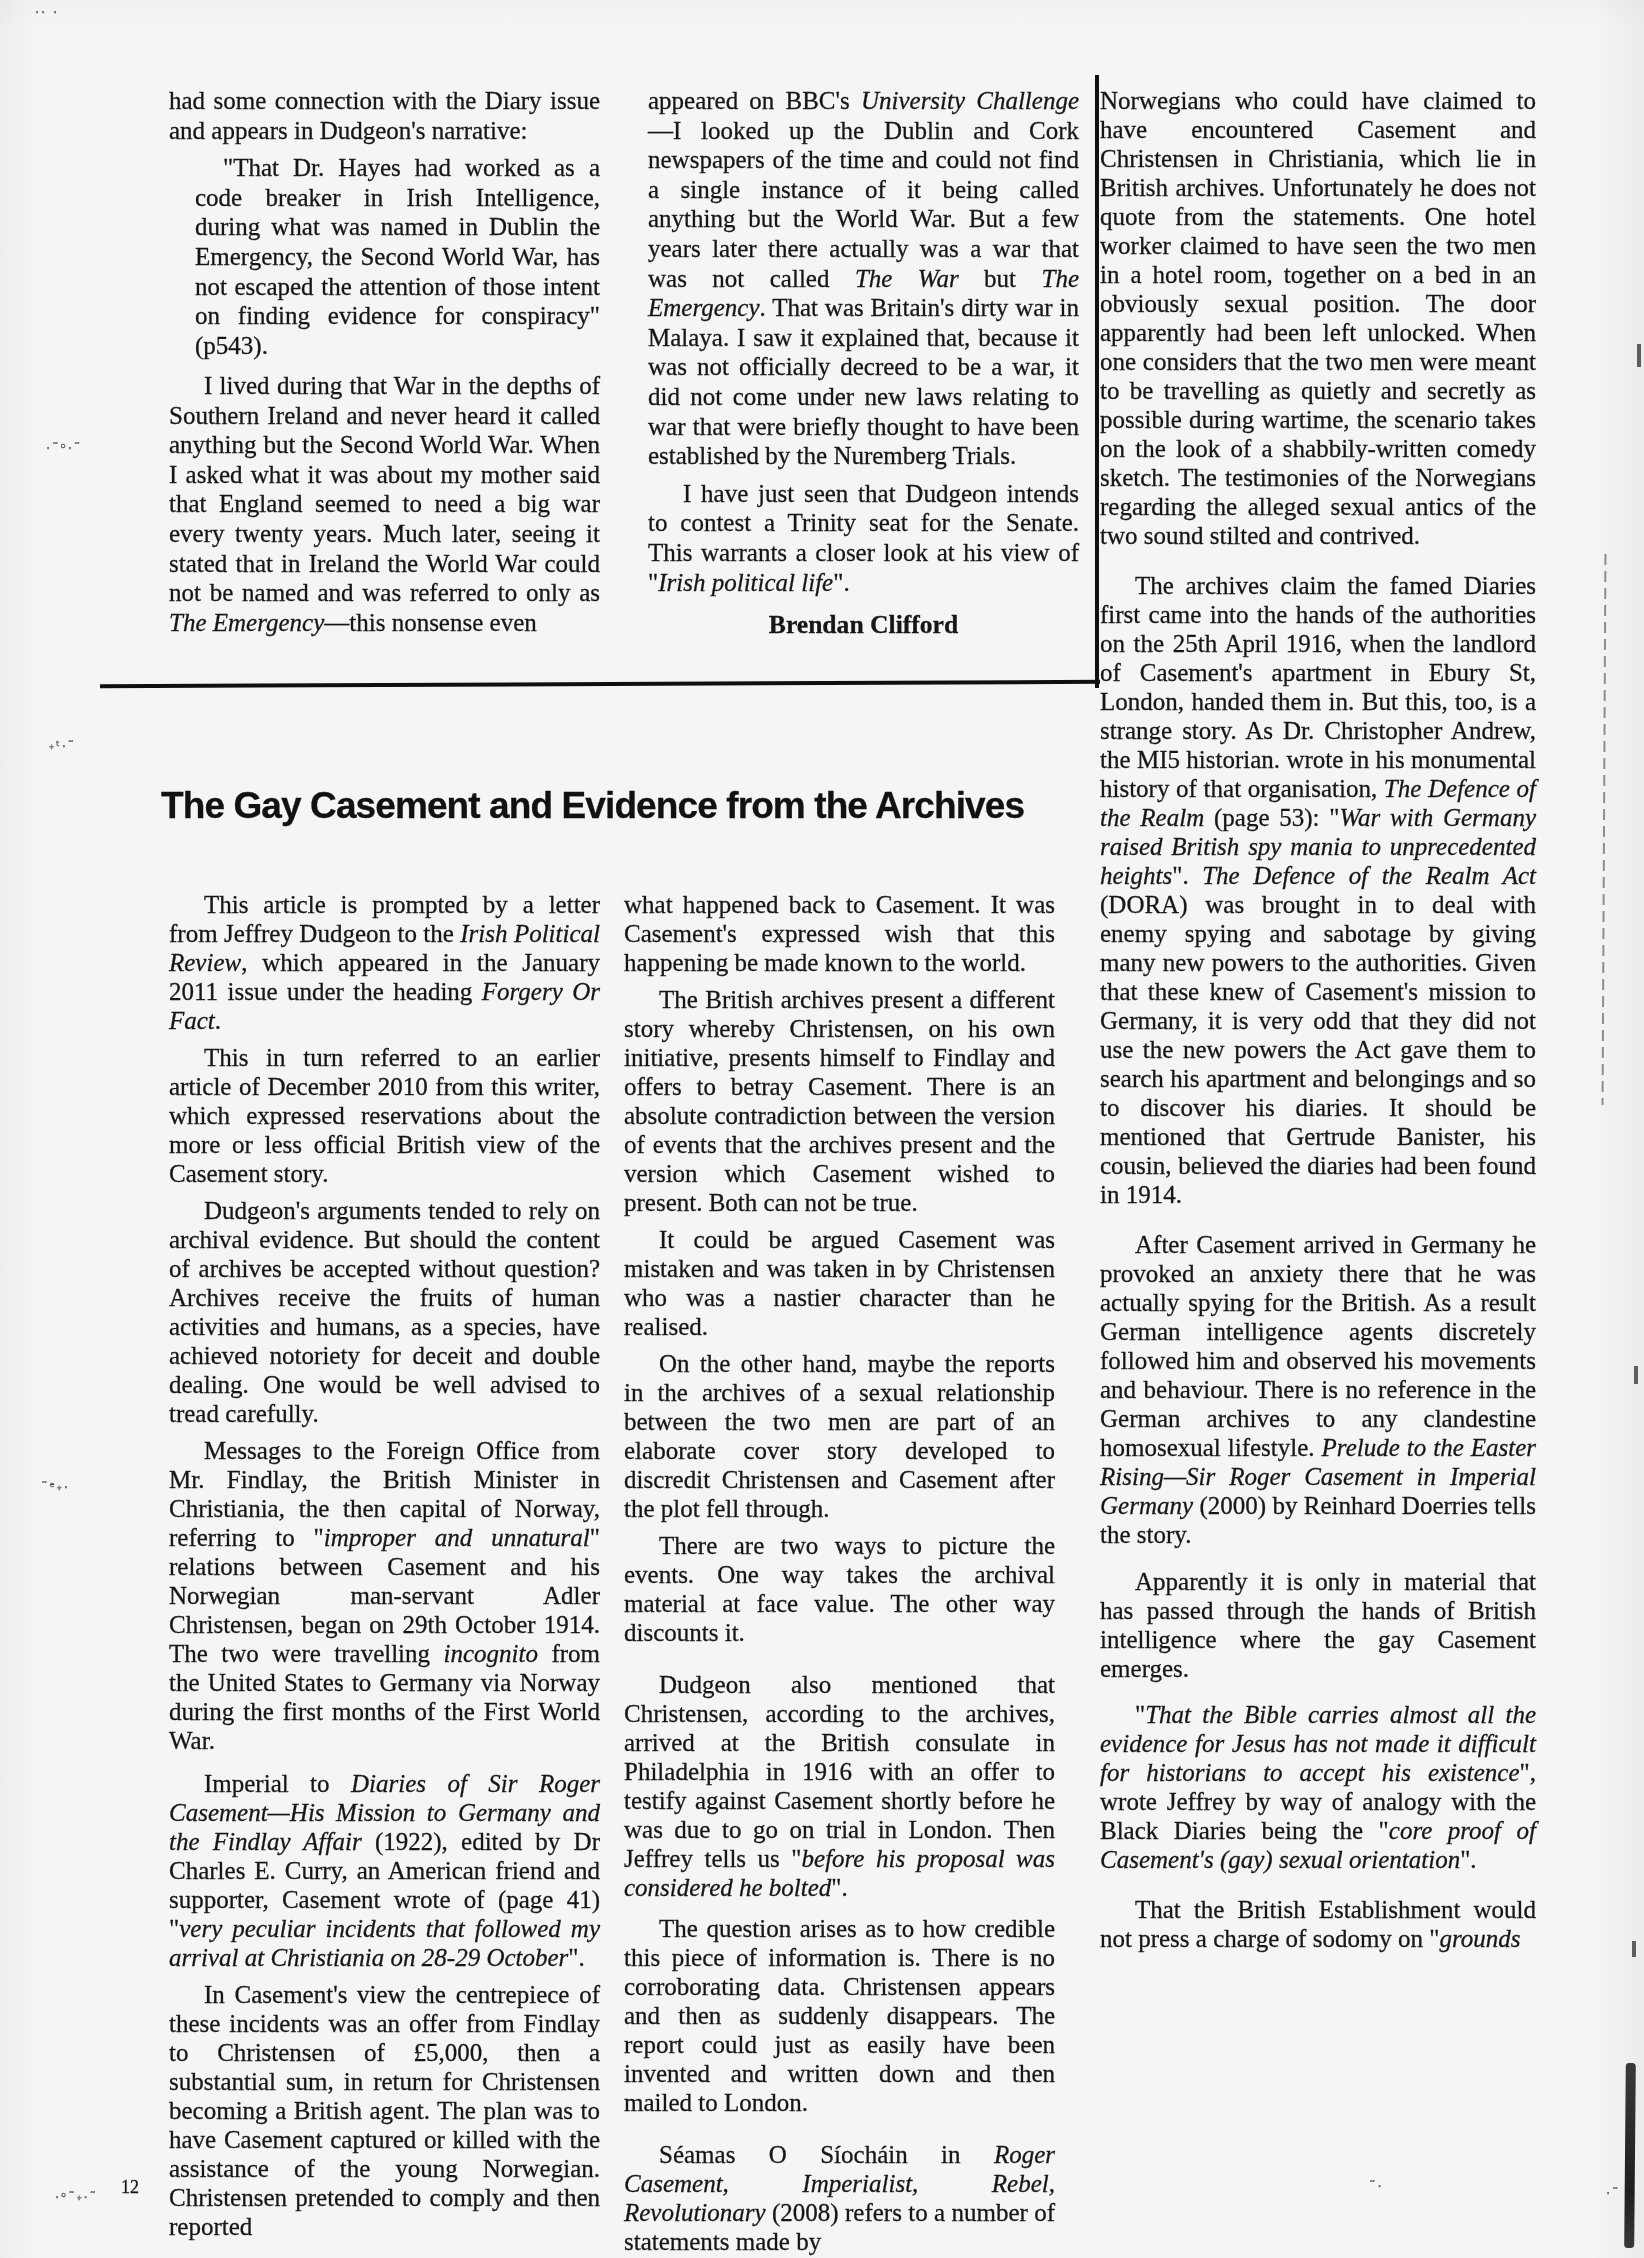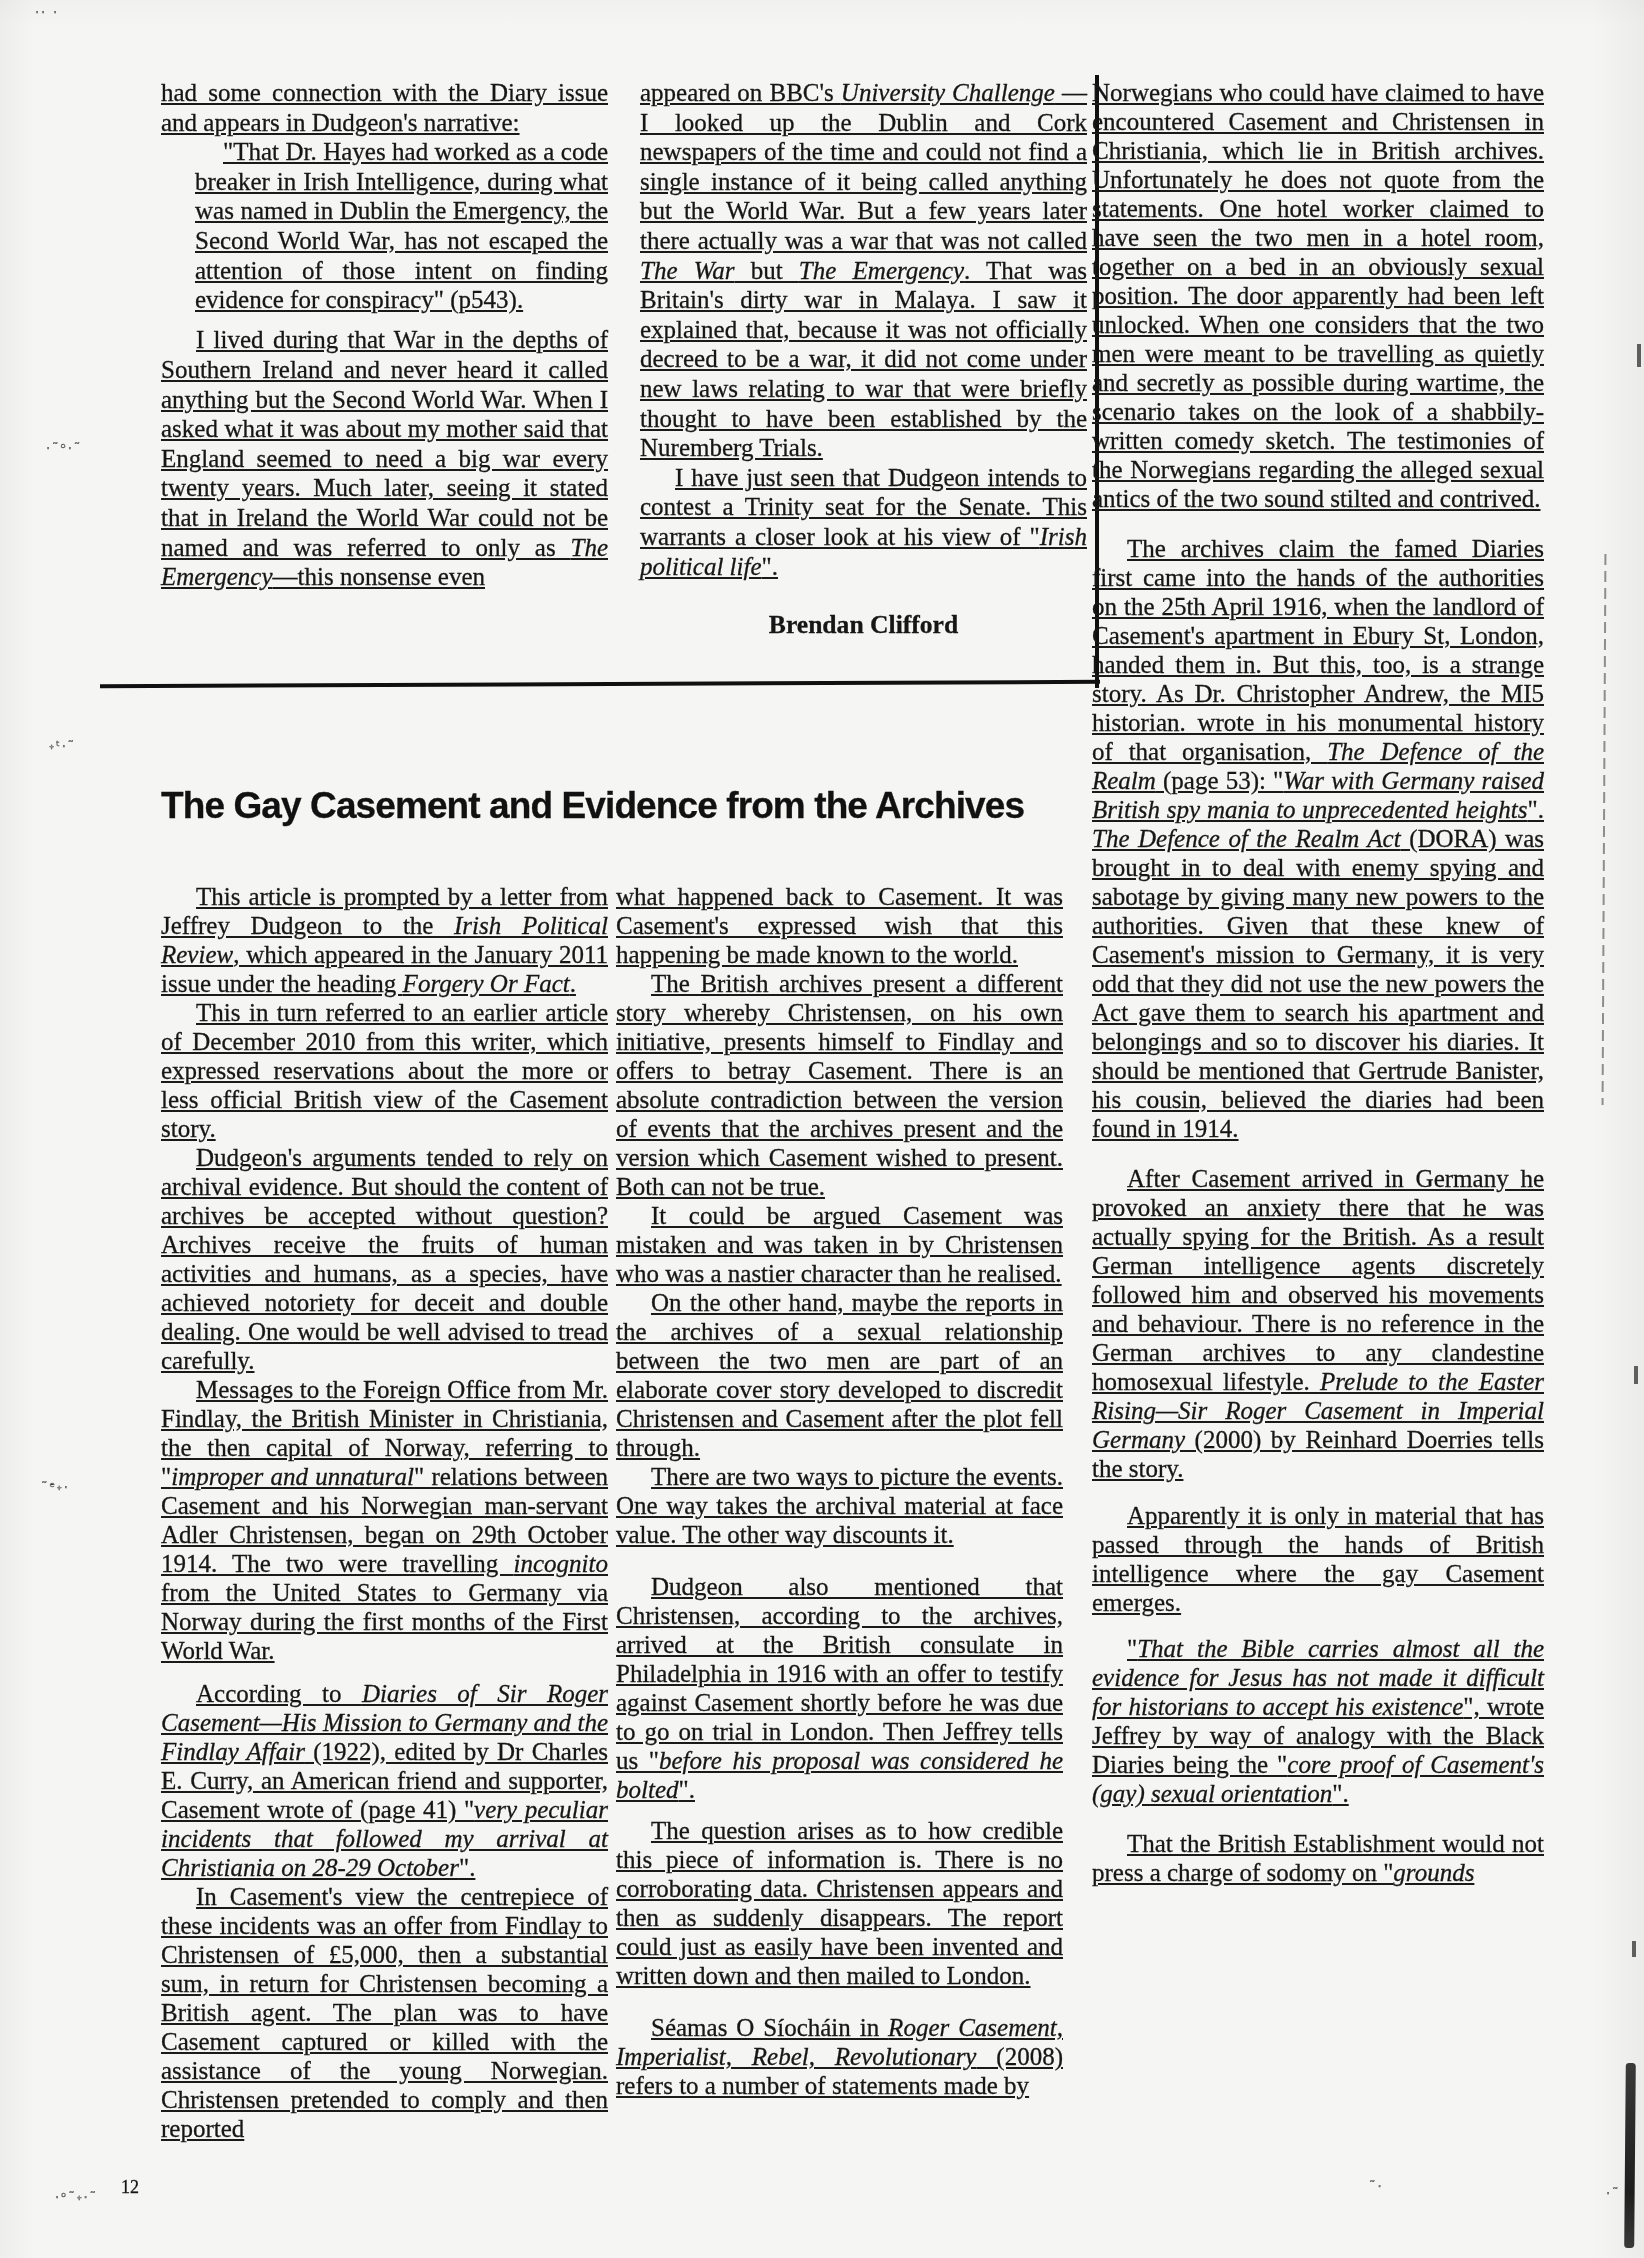--- a/index.html
+++ b/index.html
@@ -16,21 +16,21 @@
     overflow:hidden;
     -webkit-text-stroke:0.3px #1a1a1a;
   }
   .col{
     position:absolute;
     text-align:justify;
     font-size:25px;
     line-height:29px;
     hyphens:auto;
   }
-  .col p{margin:0;text-indent:35px;text-decoration:underline;}
+  .col p{margin:8px;text-indent:35px;}
   .col p.noindent{text-indent:0;}
   .col p.quote{margin-left:34px;text-indent:28px;}
   .top-col1{left:161px;top:78px;width:447px;line-height:29.6px;}
   .top-col2{left:640px;top:78px;width:447px;line-height:29.6px;}
   .col3{left:1092px;top:78px;width:452px;line-height:29px;}
   .art-col1{left:161px;top:882px;width:447px;}
   .art-col2{left:616px;top:882px;width:447px;}
   .byline{
     position:absolute;left:640px;top:610px;width:447px;
     text-align:center;font-weight:bold;font-size:25.6px;
@@ -78,21 +78,21 @@
   <div class="vrule"></div>
   <div class="hrule"></div>
 
   <div class="headline">The Gay Casement and Evidence from the Archives</div>
 
   <div class="col art-col1">
       <p><span>This article is prompted by a letter from Jeffrey Dudgeon to the </span><i>Irish Political Review</i><span>, which appeared in the January 2011 issue under the heading </span><i>Forgery Or Fact</i><span>.</span></p>
       <p><span>This in turn referred to an earlier article of December 2010 from this writer, which expressed reservations about the more or less official British view of the Casement story.</span></p>
       <p><span>Dudgeon's arguments tended to rely on archival evidence.  But should the content of archives be accepted without question? Archives receive the fruits of human activities and humans, as a species, have achieved notoriety for deceit and double dealing. One would be well advised to tread carefully.</span></p>
       <p><span>Messages to the Foreign Office from Mr. Findlay, the British Minister in Christiania, the then capital of Norway, referring to "</span><i>improper and unnatural</i><span>" relations between Casement and his Norwegian man-servant Adler Christensen, began on 29th October 1914. The two were travelling </span><i>incognito</i><span> from the United States to Germany via Norway during the first months of the First World War.</span></p>
-      <p style="margin-top: 14px;"><span>According to </span><i>Diaries of Sir Roger Casement—His Mission to Germany and the Findlay Affair</i><span> (1922), edited by Dr Charles E. Curry, an American friend and supporter, Casement wrote of (page 41) "</span><i>very peculiar incidents that followed my arrival at Christiania on 28-29 October</i><span>".</span></p>
+      <p style="margin-top: 14px;"><span>Imperial to </span><i>Diaries of Sir Roger Casement—His Mission to Germany and the Findlay Affair</i><span> (1922), edited by Dr Charles E. Curry, an American friend and supporter, Casement wrote of (page 41) "</span><i>very peculiar incidents that followed my arrival at Christiania on 28-29 October</i><span>".</span></p>
       <p><span>In Casement's view the centrepiece of these incidents was an offer from Findlay to Christensen of £5,000, then a substantial sum, in return for Christensen becoming a British agent. The plan was to have Casement captured or killed with the assistance of the young Norwegian. Christensen pretended to comply and then reported</span></p>
     </div>
 
   <div class="col art-col2">
       <p class="noindent"><span>what happened back to Casement. It was Casement's expressed wish that this happening be made known to the world.</span></p>
       <p><span>The British archives present a different story whereby Christensen, on his own initiative, presents himself to Findlay and offers to betray Casement. There is an absolute contradiction between the version of events that the archives present and the version which Casement wished to present. Both can not be true.</span></p>
       <p><span>It could be argued Casement was mistaken and was taken in by Christensen who was a nastier character than he realised.</span></p>
       <p><span>On the other hand, maybe the reports in the archives of a sexual relationship between the two men are part of an elaborate cover story developed to discredit Christensen and Casement after the plot fell through.</span></p>
       <p><span>There are two ways to picture the events. One way takes the archival material at face value. The other way discounts it.</span></p>
       <p style="margin-top: 23px;"><span>Dudgeon also mentioned that Christensen, according to the archives, arrived at the British consulate in Philadelphia in 1916 with an offer to testify against Casement shortly before he was due to go on trial in London. Then Jeffrey tells us "</span><i>before his proposal was considered he bolted</i><span>".</span></p>

